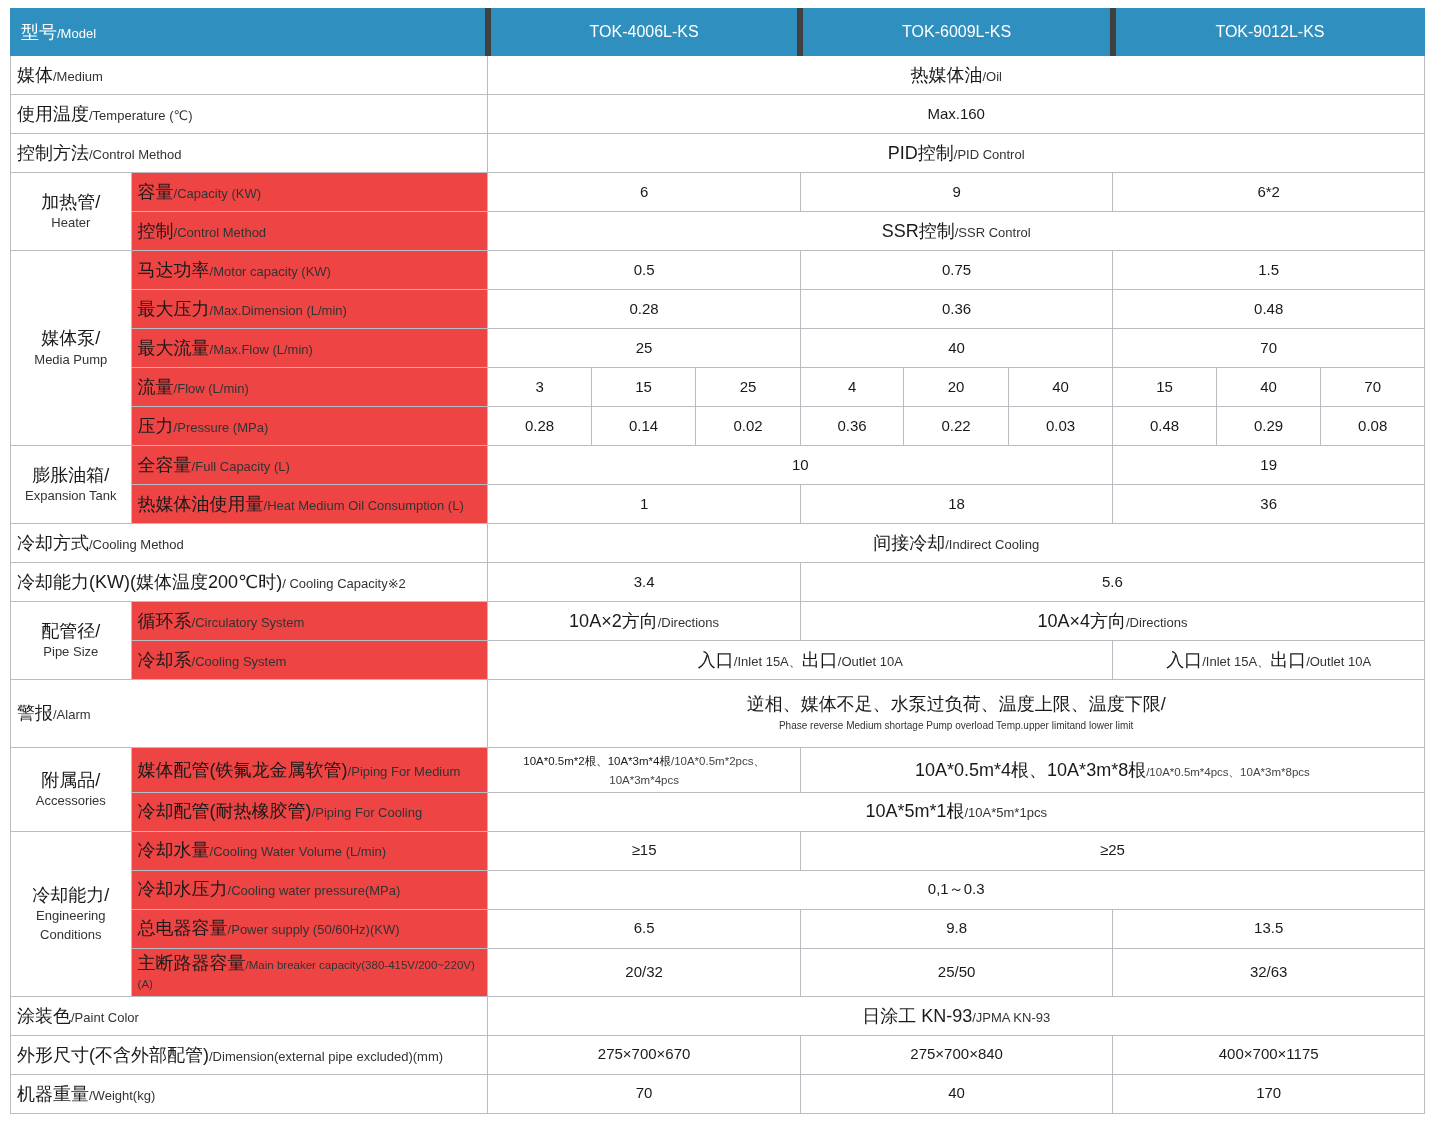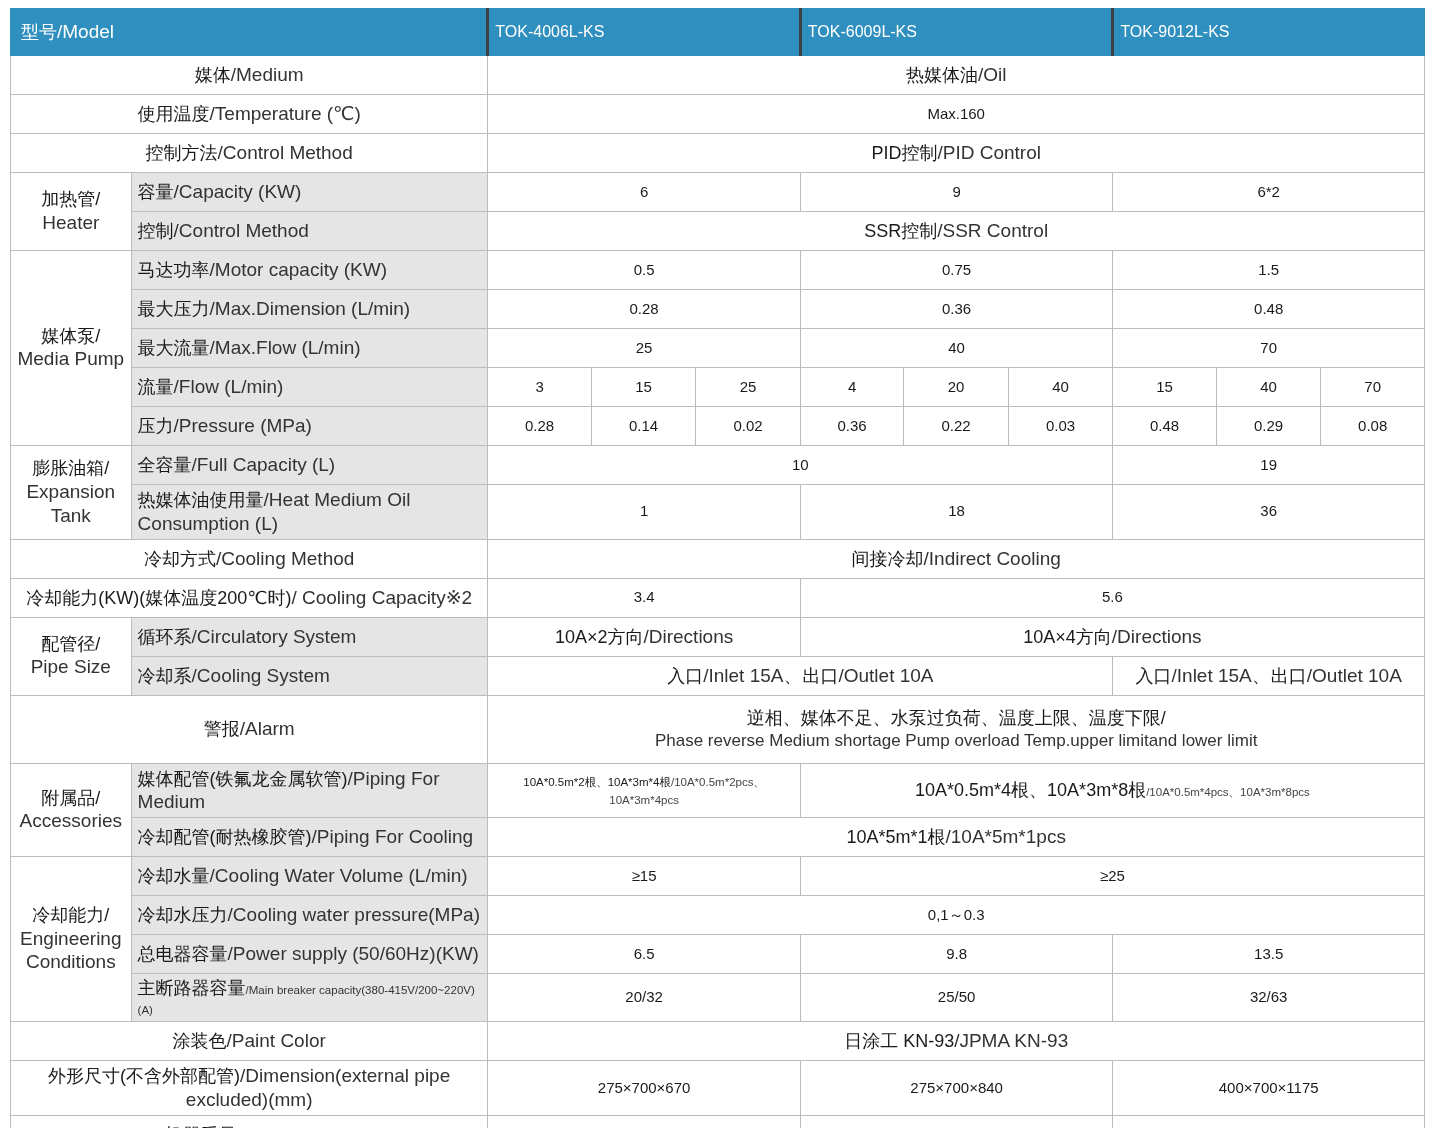--- a/index.html
+++ b/index.html
@@ -36,37 +36,38 @@
     font-size: 16px;
     height: 40px;
     border-color: #2f8fbe;
   }
   tr.head td.model-label {
     background: #2f8fbe;
     text-align: left;
     padding-left: 10px;
   }
   tr.head td.model-col {
-    border-left: 3px solid #404040;
+    text-align: center;
+    border-left: 6px solid #404040;
   }
   td.rowlabel {
-    text-align: center;
+    text-align: left;
     padding-left: 10px;
     background: #ffffff;
   }
   td.rowlabel2 {
     text-align: left;
     padding-left: 12px;
-    background: #e5e5e5;
+    background: #ef4444;
   }
   td.val {
     text-align: center;
   }
   .cn { font-size: 18px; }
-  .en { font-size: 19px; color: #333; }
+  .en { font-size: 13px; color: #333; }
   .small { font-size: 11.5px; }
   td.groupcell {
     text-align: center;
     padding-left: 10px;
     vertical-align: middle;
   }
   .r { height: 39px; }
 </style>
 </head>
 <body>
@@ -263,21 +264,21 @@
       <span class="cn">入口</span><span class="en">/Inlet 15A、</span><span class="cn">出口</span><span class="en">/Outlet 10A</span>
     </td>
   </tr>
 
   <tr style="height:68px">
     <td class="rowlabel" colspan="2">
       <span class="cn">警报</span><span class="en">/Alarm</span>
     </td>
     <td class="val" colspan="9">
       <span class="cn">逆相、媒体不足、水泵过负荷、温度上限、温度下限/</span><br>
-      <span class="en" style="font-size:17px">Phase reverse Medium shortage Pump overload Temp.upper limitand lower limit</span>
+      <span class="en" style="font-size:10px">Phase reverse Medium shortage Pump overload Temp.upper limitand lower limit</span>
     </td>
   </tr>
 
   <tr class="r">
     <td class="groupcell" rowspan="2">
       <span class="cn">附属品/</span><br>
       <span class="en">Accessories</span>
     </td>
     <td class="rowlabel2">
       <span class="cn">媒体配管(铁氟龙金属软管)</span><span class="en">/Piping For Medium</span>

